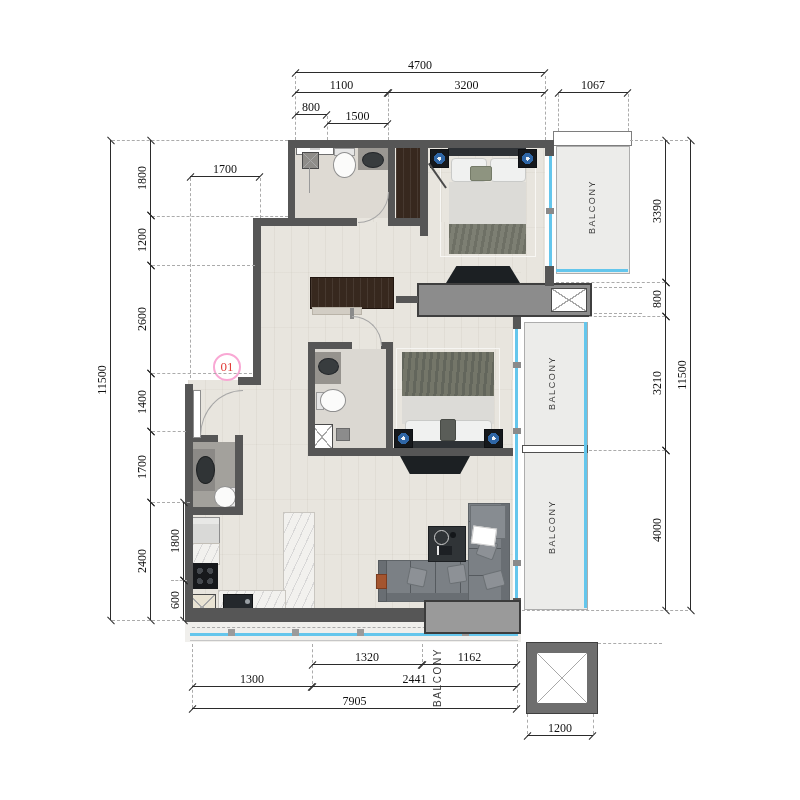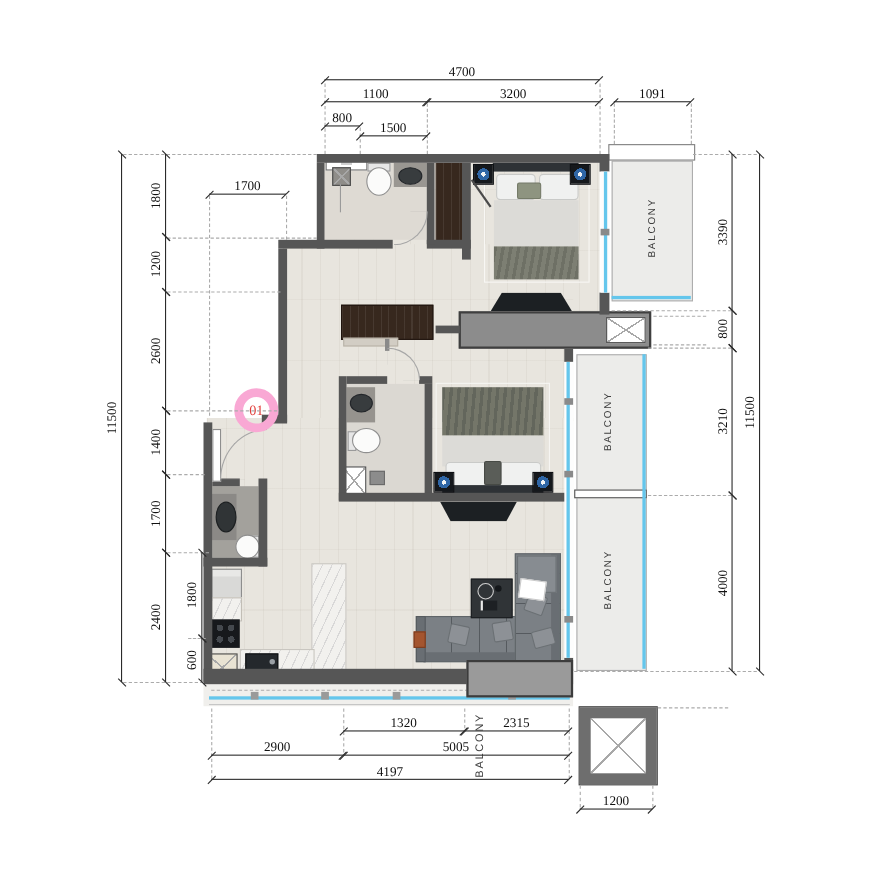--- a/index.html
+++ b/index.html
@@ -23,21 +23,21 @@
   .dkwood{background-color:#37281e;background-image:repeating-linear-gradient(90deg,rgba(255,255,255,.08) 0 1px,transparent 1px 7px)}
   .spk{background:radial-gradient(circle,#f2f4f6 0 2px,#2f66a6 2px 5.5px,#15181c 5.5px);border:1px solid #0e1013}
   .toilet{background:#fbfbfa;border:1px solid #8f8f8f;border-radius:50%}
   .arcTL{border-left:1px solid #a6a6a6;border-top:1px solid #a6a6a6;border-radius:100% 0 0 0}
   .arcBR{border-right:1px solid #a6a6a6;border-bottom:1px solid #a6a6a6;border-radius:0 0 100% 0}
   .arcTR{border-right:1px solid #a6a6a6;border-top:1px solid #a6a6a6;border-radius:0 100% 0 0}
   .cy{background:#64c6ec}
   .balc{background:#ececea;border:1px solid #adadad}
   .pillow{background:#f0f1f0;border:1px solid #c9cac8;border-radius:4px}
   .spillow{background:#8d9196;border:1px solid #6b7074;border-radius:2px}
-  #marker{border:8px solid #f9a8d4;border-radius:50%;color:#e23c38;font:13px "Liberation Serif",serif;display:flex;align-items:center;justify-content:center}
+  #marker{border:2px solid #f9a8d4;border-radius:50%;color:#e23c38;font:13px "Liberation Serif",serif;display:flex;align-items:center;justify-content:center}
 </style>
 </head>
 <body>
 
 <div id="canvas">
 
   <div class="a balc" style="left:556px;top:146px;width:72px;height:126px"></div>
   <div class="a" style="left:553px;top:131px;width:77px;height:13px;background:#fff;border:1px solid #7e7e7e"></div>
   <div class="a balc" style="left:524px;top:322px;width:62px;height:124px"></div>
   <div class="a balc" style="left:524px;top:450px;width:62px;height:158px"></div>
@@ -221,21 +221,21 @@
   <div class="a dh" style="left:295px;top:72px;width:250px">
       <span>4700</span>
     </div>
   <div class="a dh" style="left:295px;top:92px;width:93px">
       <span>1100</span>
     </div>
   <div class="a dh" style="left:388px;top:92px;width:157px">
       <span>3200</span>
     </div>
   <div class="a dh" style="left:558px;top:92px;width:70px">
-      <span>1091</span>
+      <span>1067</span>
     </div>
   <div class="a dh" style="left:295px;top:114px;width:32px">
       <span>800</span>
     </div>
   <div class="a dh" style="left:327px;top:123px;width:61px">
       <span>1500</span>
     </div>
   <div class="a dh" style="left:190px;top:176px;width:70px">
       <span>1700</span>
     </div>
@@ -281,28 +281,28 @@
       <span>4000</span>
     </div>
   <div class="a dv" style="left:690px;top:140px;height:470px">
       <span>11500</span>
     </div>
 
   <div class="a dh" style="left:312px;top:664px;width:110px">
       <span>1320</span>
     </div>
   <div class="a dh" style="left:422px;top:664px;width:95px">
-      <span>2315</span>
+      <span>1162</span>
     </div>
   <div class="a dh" style="left:192px;top:686px;width:120px">
-      <span>2900</span>
+      <span>1300</span>
     </div>
   <div class="a dh" style="left:312px;top:686px;width:205px">
-      <span>5005</span>
+      <span>2441</span>
     </div>
   <div class="a dh" style="left:192px;top:708px;width:325px">
-      <span>4197</span>
+      <span>7905</span>
     </div>
   <div class="a dh" style="left:527px;top:735px;width:66px">
       <span>1200</span>
     </div>
 
 </div>
 
 </body></html>

